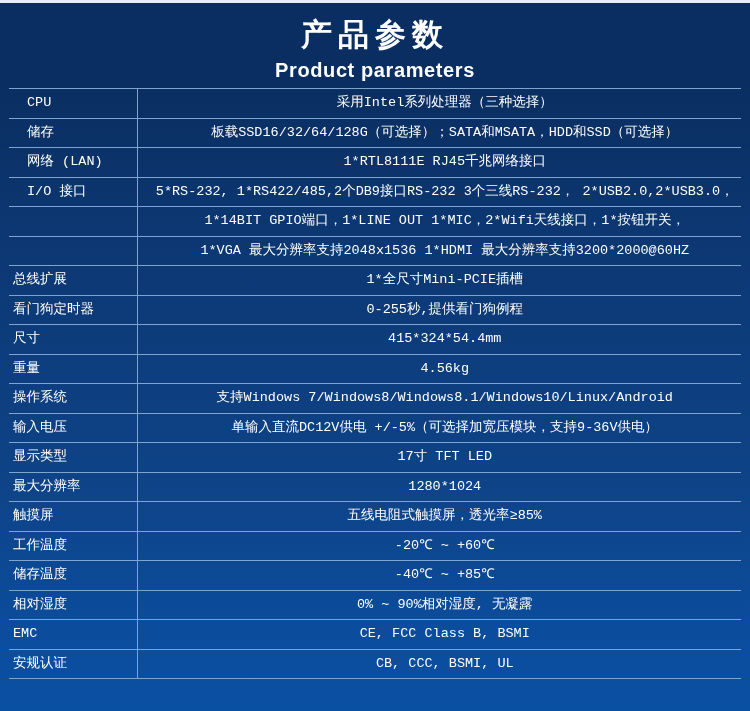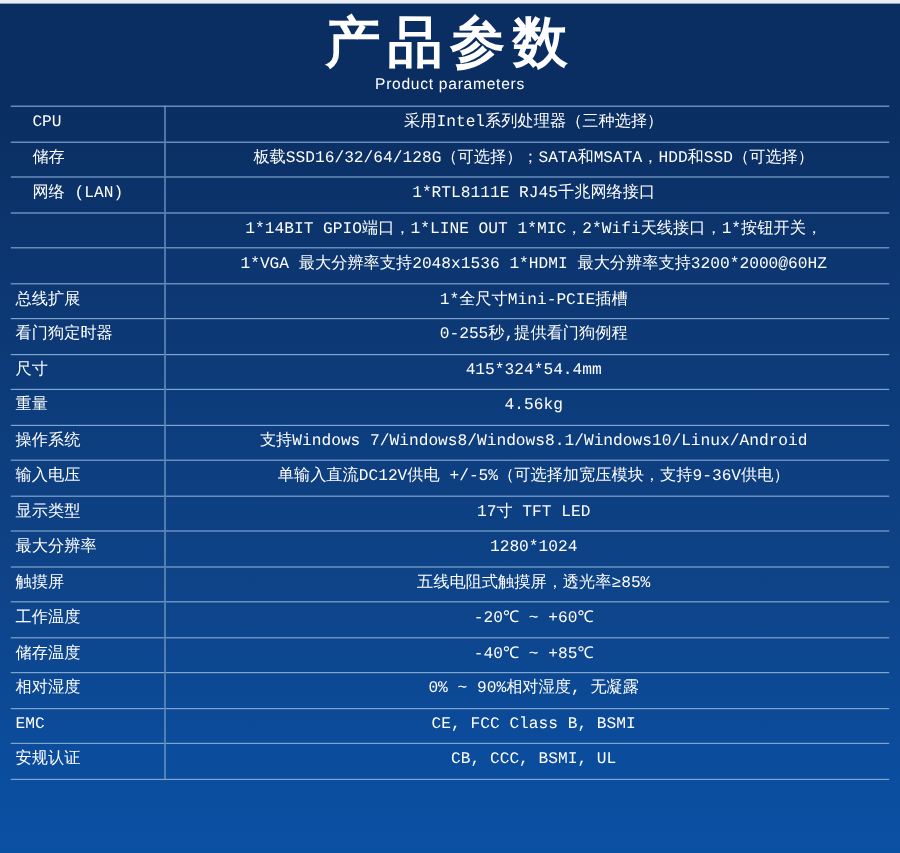--- a/index.html
+++ b/index.html
@@ -43,33 +43,33 @@
     position:absolute;
     top:3px; left:0;
     width:750px;
     height:85px;
     text-align:center;
   }
 
   #title-cn {
     display:block;
     margin-top:5px;
-    font-size:46px;
+    font-size:31px;
     font-weight:bold;
     color:#ffffff;
     letter-spacing:6px;
     line-height:54px;
-    font-family:Liberation Sans, sans-serif;
+    font-family:Liberation Serif, serif;
   }
 
   #title-en {
     display:block;
     margin-top:-2px;
-    font-size:13px;
-    font-weight:normal;
+    font-size:20px;
+    font-weight:bold;
     color:#ffffff;
     letter-spacing:0.6px;
     line-height:20px;
     font-family:"Liberation Sans",sans-serif;
   }
 
   
   #spec-table {
     position:absolute;
     top:88px;
@@ -138,20 +138,24 @@
         </tr>
         <tr>
           <td class="label left">储存</td>
           <td class="value">板载SSD16/32/64/128G（可选择）；SATA和MSATA，HDD和SSD（可选择）</td>
         </tr>
         <tr>
           <td class="label left">网络 (LAN)</td>
           <td class="value">1*RTL8111E RJ45千兆网络接口</td>
         </tr>
         <tr>
+          <td class="label left">I/O 接口</td>
+          <td class="value">5*RS-232, 1*RS422/485,2个DB9接口RS-232 3个三线RS-232，  2*USB2.0,2*USB3.0，</td>
+        </tr>
+        <tr>
           <td class="label"></td>
           <td class="value">1*14BIT GPIO端口，1*LINE OUT 1*MIC，2*Wifi天线接口，1*按钮开关，</td>
         </tr>
         <tr>
           <td class="label"></td>
           <td class="value">1*VGA 最大分辨率支持2048x1536 1*HDMI 最大分辨率支持3200*2000@60HZ</td>
         </tr>
         <tr>
           <td class="label">总线扩展</td>
           <td class="value">1*全尺寸Mini-PCIE插槽</td>

